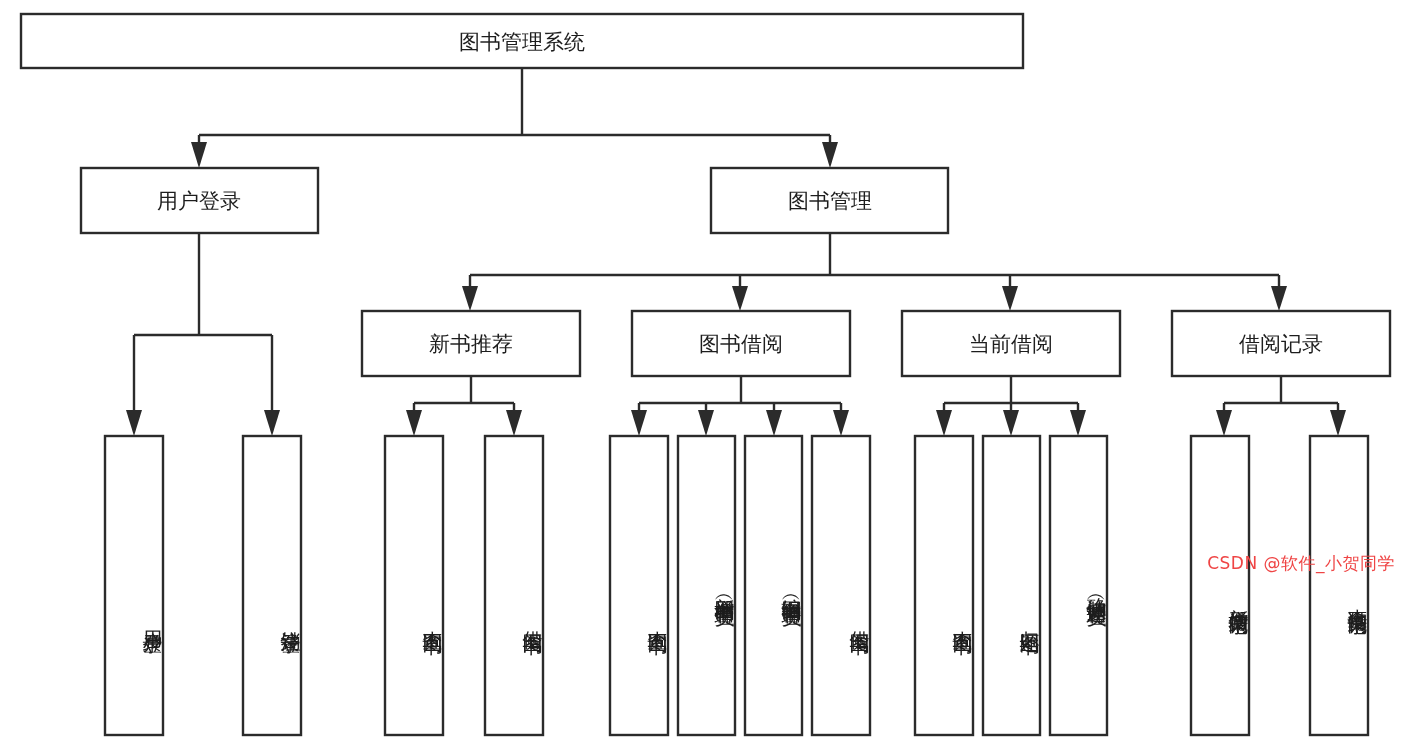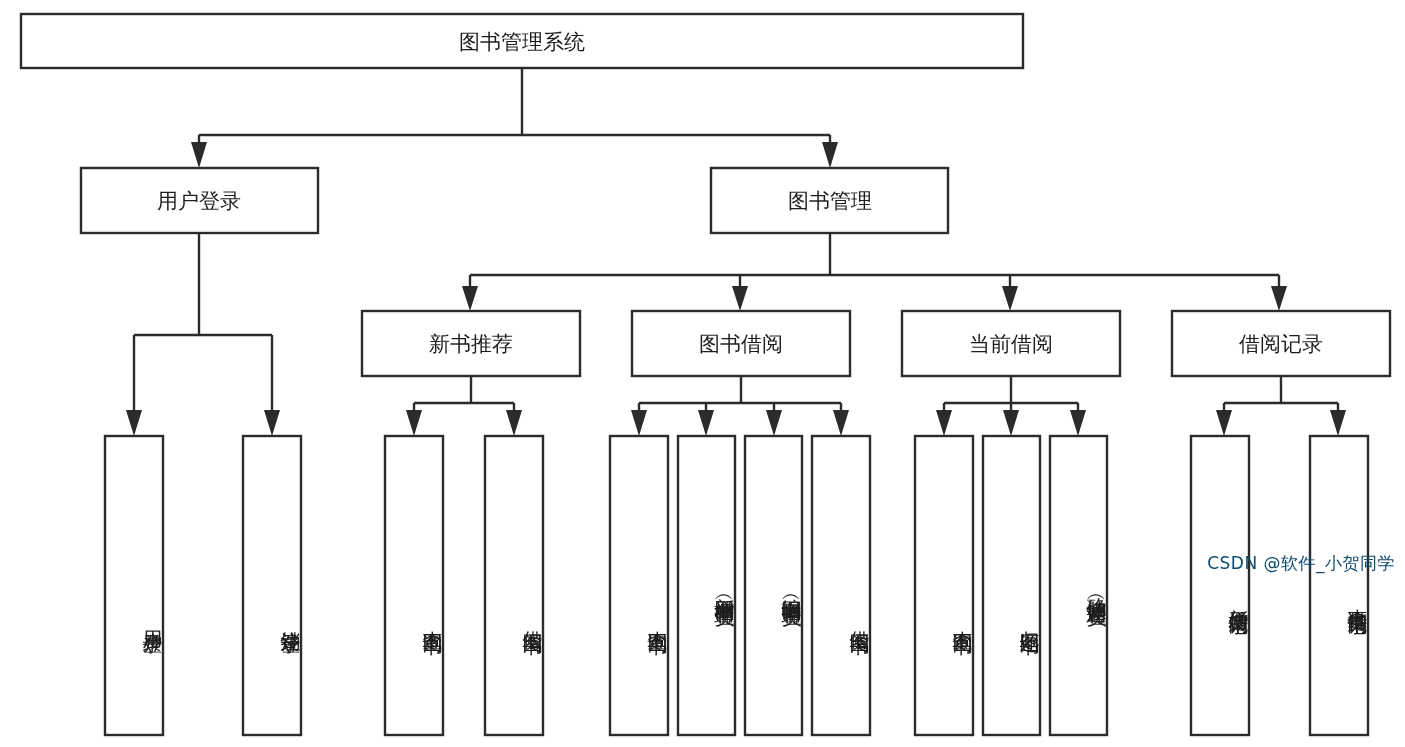--- a/index.html
+++ b/index.html
@@ -66,21 +66,21 @@
     display: flex;
     align-items: flex-start;
     justify-content: center;
   }
   .watermark {
     position: absolute;
     right: 10px;
     bottom: 4px;
     font-family: "DejaVu Sans", "Liberation Sans", sans-serif;
     font-size: 17px;
-    color: #0c4a6e;
+    color: #ef4444;
     letter-spacing: 0.5px;
     user-select: none;
   }
 </style>
 </head>
 <body>
 
 <div id="diagram-root">
 
   <svg id="flow" viewBox="0 0 1405 747">

